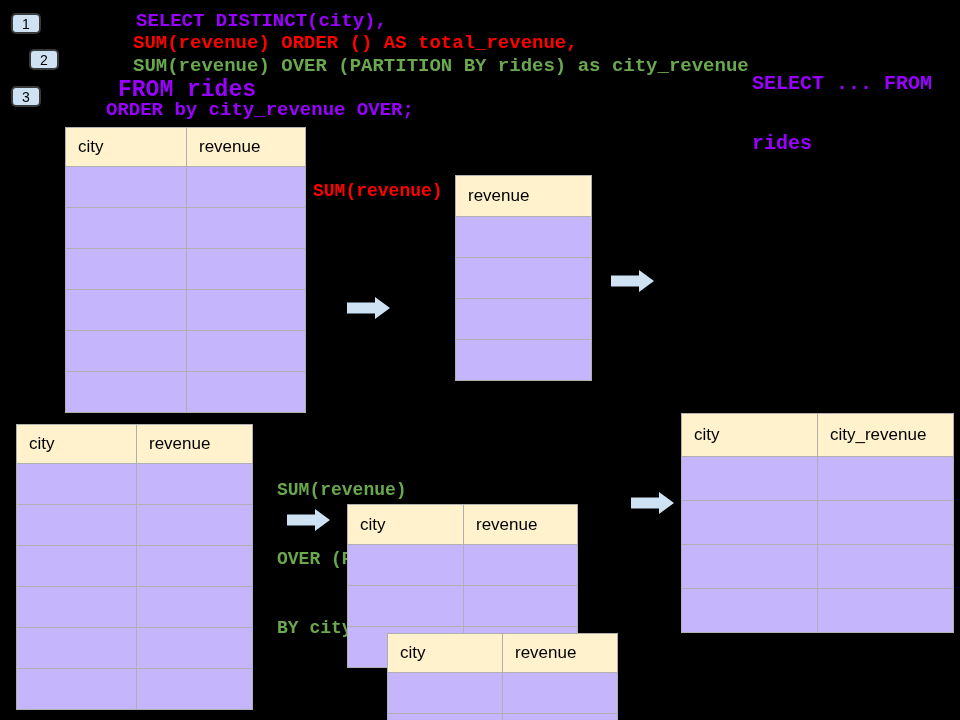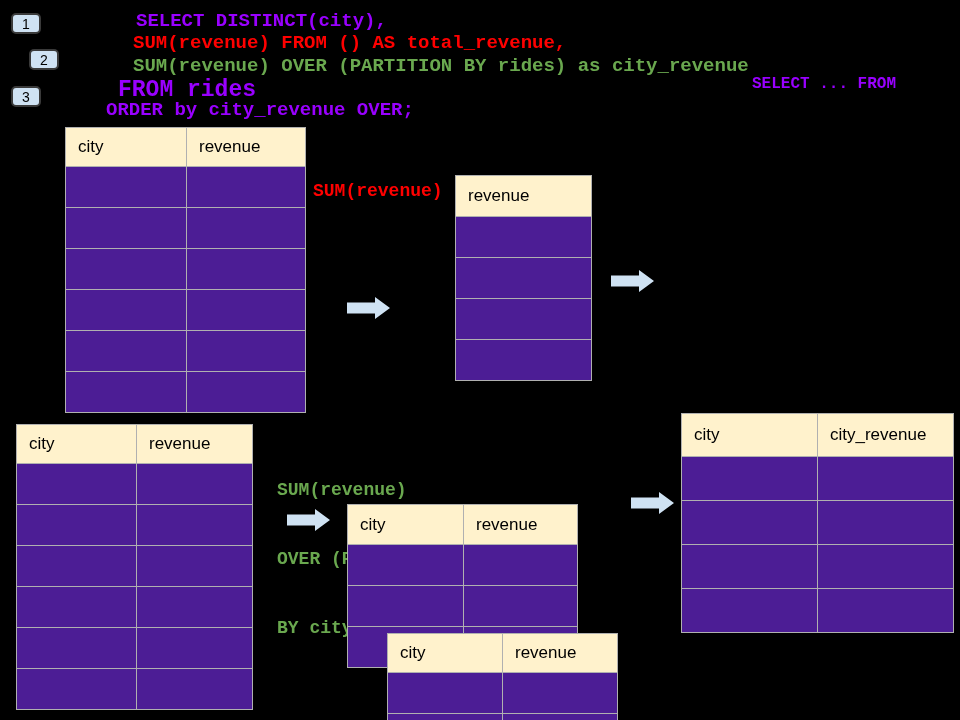--- a/index.html
+++ b/index.html
@@ -25,27 +25,27 @@
     font-family:"Liberation Mono","DejaVu Sans Mono",monospace;
   }
   .purple{color:var(--purple,#9900ff);}
   .red{color:var(--red,#ff0000);}
   .green{color:var(--green,#6aa84f);}
   .l1{left:88px;top:10px;font-size:19px;margin-left:48px;}
   .l2{left:133px;top:32px;font-size:19px;}
   .l3{left:133px;top:55px;font-size:19px;}
   .l4{left:118px;top:77px;font-size:23px;}
   .l5{left:106px;top:99px;font-size:19px;}
-  .side-note{left:752px;top:34px;font-size:16px;line-height:20px;}
+  .side-note{left:752px;top:34px;font-size:20px;line-height:20px;}
   .label-total{left:313px;top:136px;font-size:18px;line-height:22px;}
   .label-partition{left:277px;top:433px;font-size:18px;line-height:23px;}
   
   .dtable{
     position:absolute;border-collapse:collapse;table-layout:fixed;
-    background:#4c1d95;
+    background:#c4b5fd;
     padding-left:12px;
   }
   .dtable th,.dtable td{
     border:1px solid var(--table_border,#b0b0b0);
     box-sizing:border-box;padding:0;
   }
   .dtable th{
     background:var(--header_fill,#fff2cc);color:#000;
     font-weight:400;font-size:17px;text-align:left;
     padding-left:12px;font-family:"Liberation Sans",sans-serif;
@@ -87,27 +87,28 @@
   #arrow-4{left:631px;top:491px;}
 </style>
 </head>
 <body>
 
 <div class="badge" id="badge-1">1</div>
 <div class="badge" id="badge-2">2</div>
 <div class="badge" id="badge-3">3</div>
 
 <div class="mono purple l1">SELECT DISTINCT(city),</div>
-<div class="mono red l2">SUM(revenue) FROM () AS total_revenue,</div>
+<div class="mono red l2">SUM(revenue) ORDER () AS total_revenue,</div>
 <div class="mono green l3">SUM(revenue) OVER (PARTITION BY rides) as city_revenue</div>
 <div class="mono purple l4">FROM rides</div>
 <div class="mono purple l5">ORDER by city_revenue OVER;</div>
 
 <div class="mono purple side-note">
   <div>SELECT ... FROM</div>
+  <div>rides</div>
 </div>
 
 <div class="mono red label-total">
   <div>SUM(revenue)</div>
 </div>
 
 <div class="mono green label-partition">
   <div>SUM(revenue)</div>
   <div>OVER (PARTITION</div>
   <div>BY city)</div>

